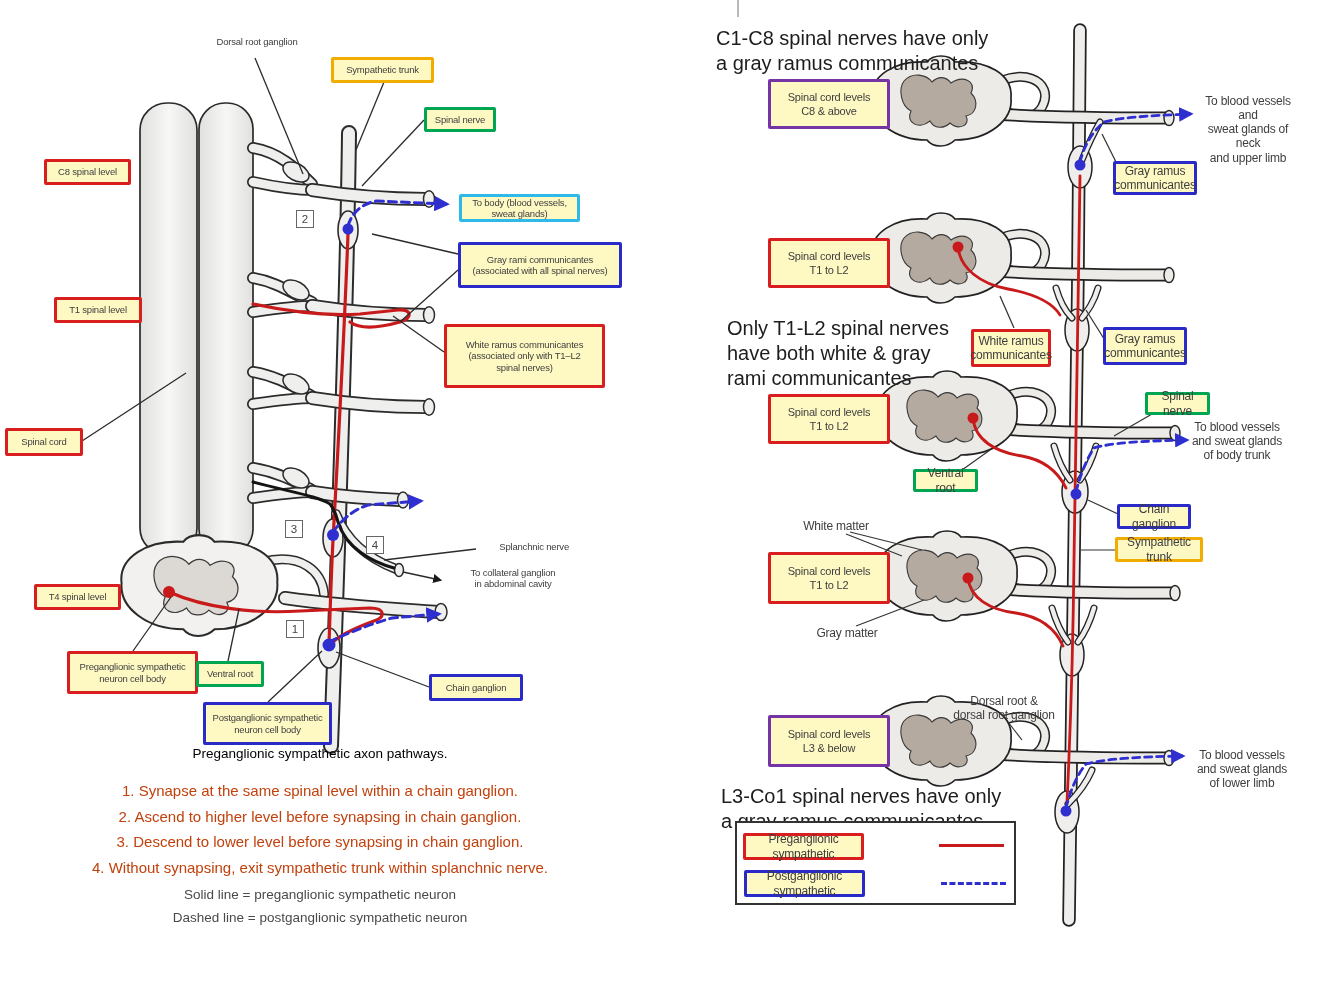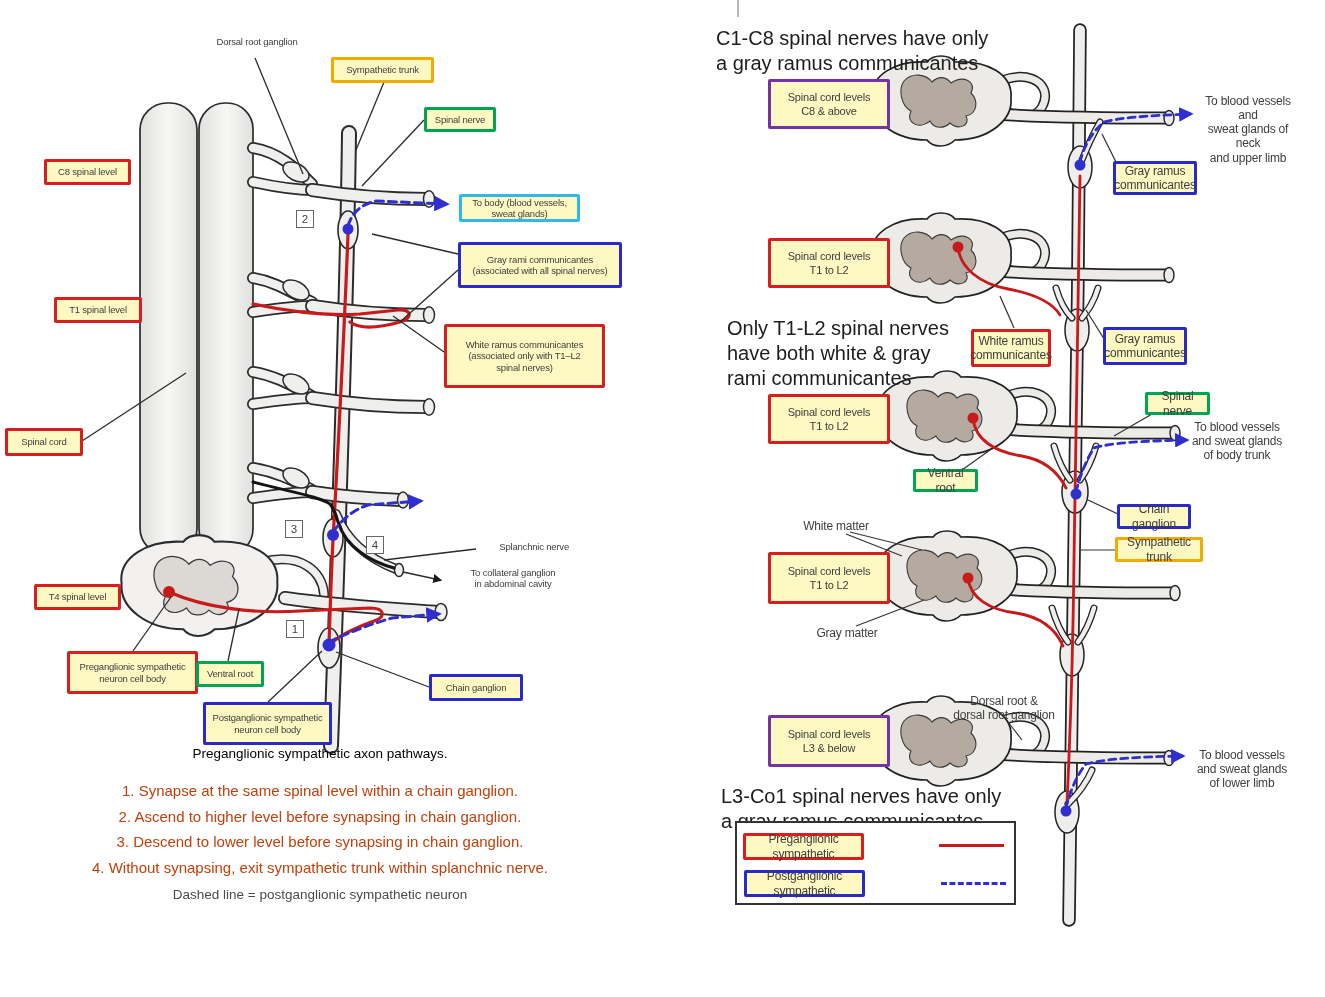--- a/index.html
+++ b/index.html
@@ -265,20 +265,21 @@
   <div class="num" style="left:286px;top:620px">1</div>
 
   <div class="centerblock cap1" style="top:746px">Preganglionic sympathetic axon pathways.</div>
   <div class="centerblock plist" style="top:778px">
     <div>1. Synapse at the same spinal level within a chain ganglion.</div>
     <div>2. Ascend to higher level before synapsing in chain ganglion.</div>
     <div>3. Descend to lower level before synapsing in chain ganglion.</div>
     <div>4. Without synapsing, exit sympathetic trunk within splanchnic nerve.</div>
   </div>
   <div class="centerblock lleg" style="top:884px">
+    <div>Solid line = preganglionic sympathetic neuron</div>
     <div>Dashed line = postganglionic sympathetic neuron</div>
   </div>
 
   <div class="note" style="left:716px;top:26px">C1-C8 spinal nerves have only
 a gray ramus communicantes</div>
   <div class="lab boxed bpurple lvl" style="left:768px;top:79px;width:122px;height:50px">Spinal cord levels
 C8 &amp; above</div>
   <div class="lab tiny" style="left:1195px;top:94px;width:106px">To blood vessels and
 sweat glands of neck
 and upper limb</div>

